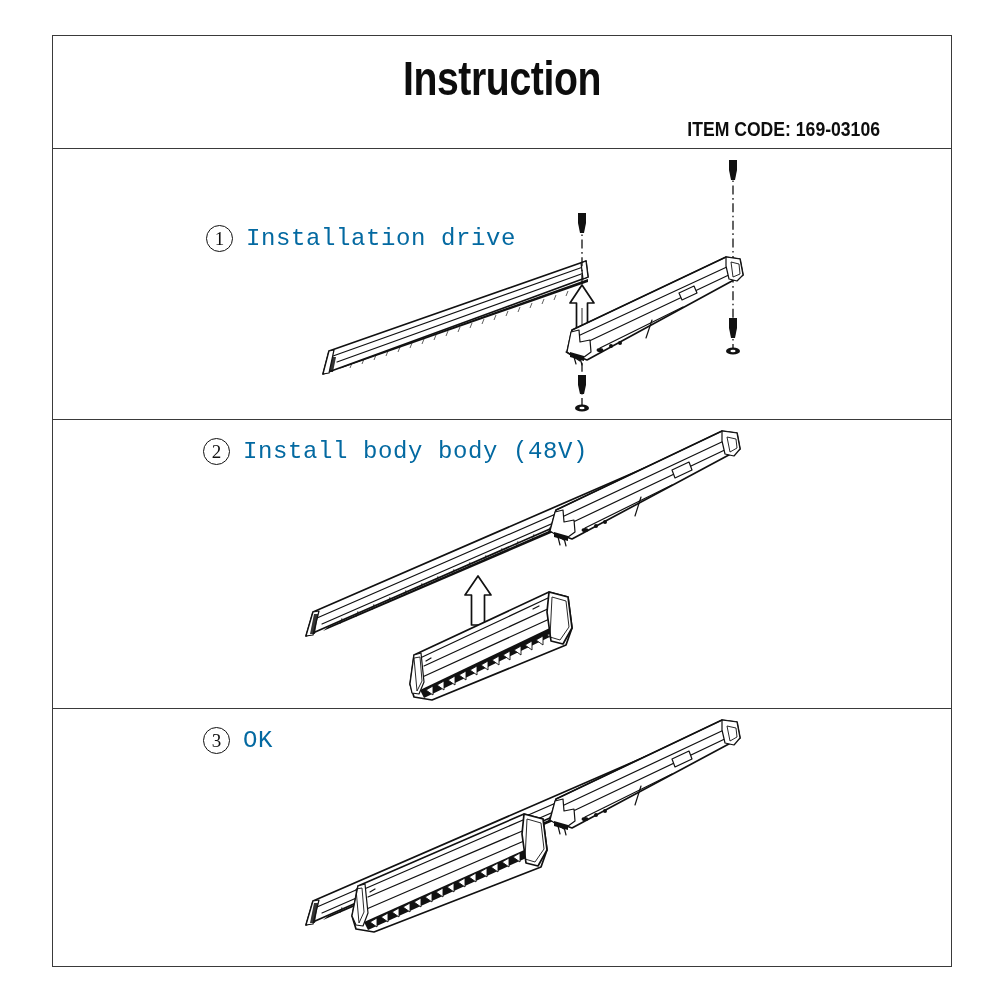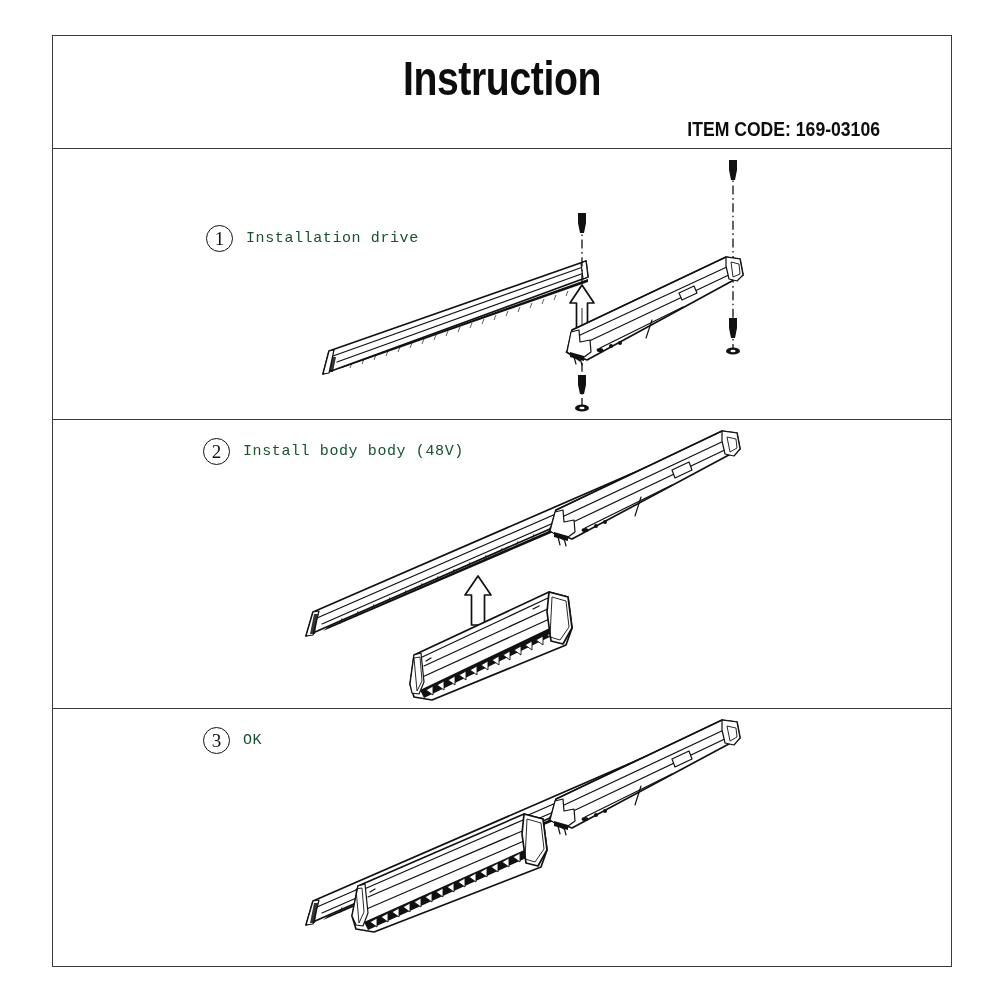--- a/index.html
+++ b/index.html
@@ -94,23 +94,23 @@
     border-radius: 50%;
     font-family: "Liberation Serif", serif;
     font-size: 19px;
     line-height: 1;
     color: #111;
     box-sizing: border-box;
     padding-bottom: 1px;
   }
   .step-text {
     font-family: "Liberation Mono", monospace;
-    font-size: 15px;
+    font-size: 24px;
     letter-spacing: 0.6px;
-    color: #14532d;
+    color: #0369a1;
   }
   #step1-label { left: 206px; top: 225px; }
   #step2-label { left: 203px; top: 438px; }
   #step3-label { left: 203px; top: 727px; }
 
   .art {
     position: absolute;
     left: 0;
     top: 0;
     width: 1000px;

